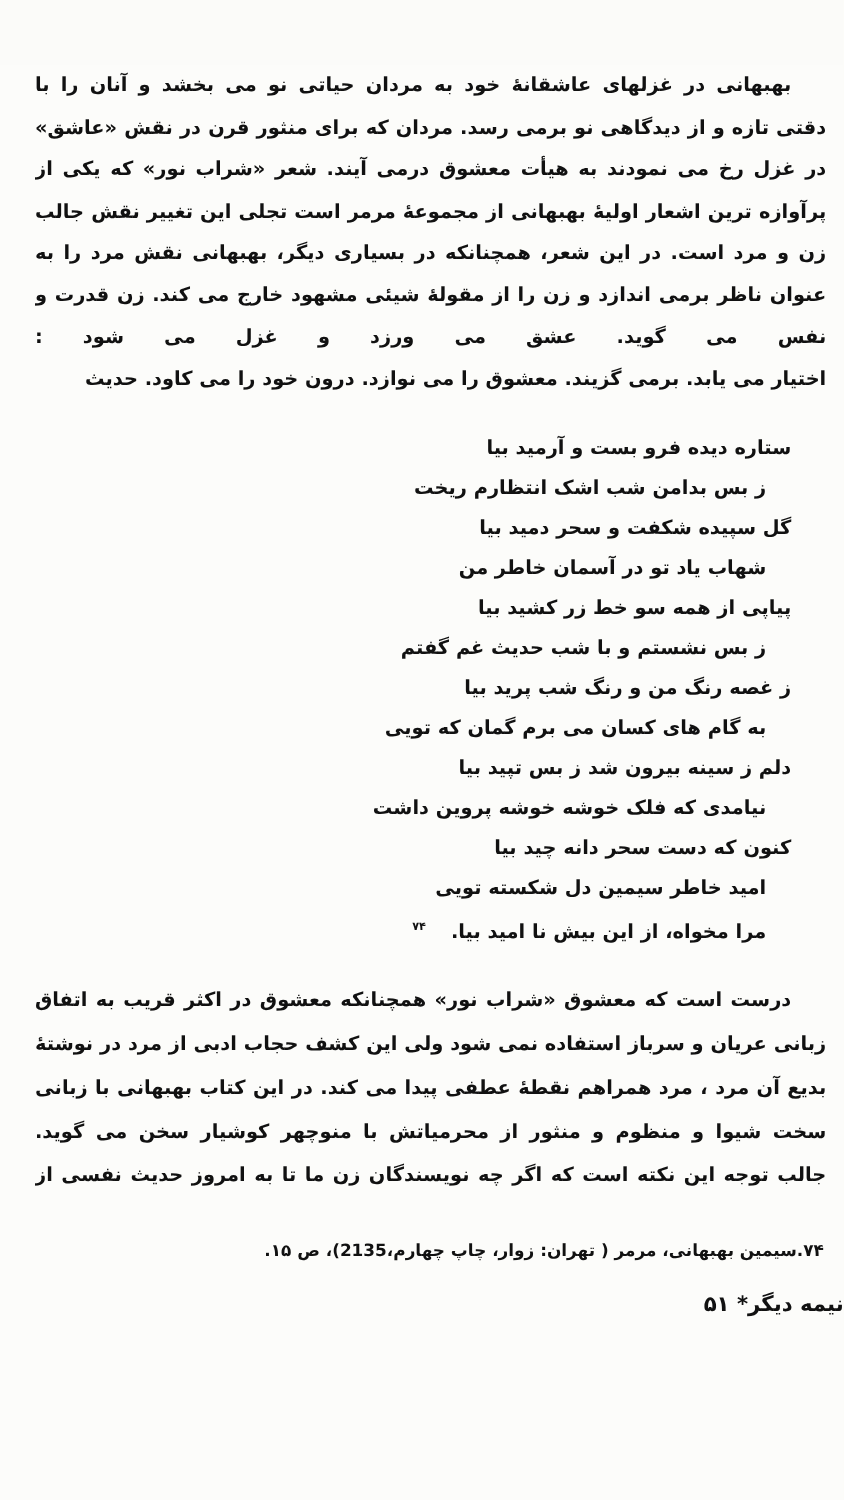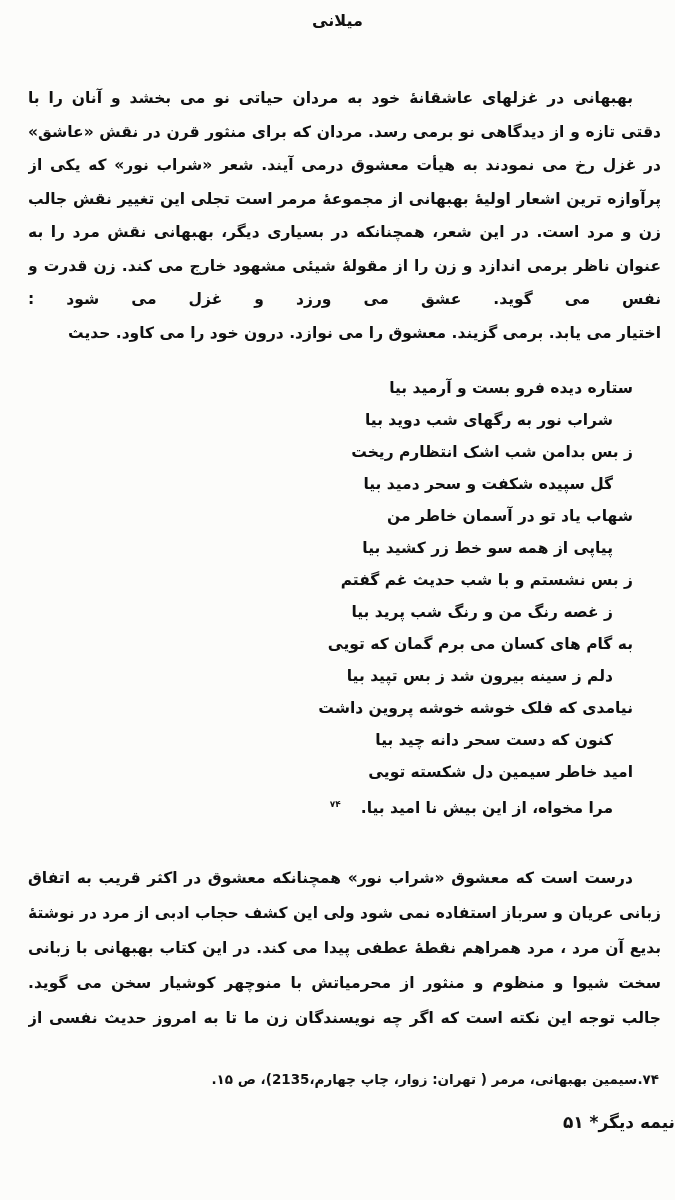--- a/index.html
+++ b/index.html
@@ -39,21 +39,21 @@
     text-align-last: justify;
     overflow: hidden;
   }
   .para .line:first-child {
     text-indent: 28px;
   }
   .para-1 { margin-top: 52px; }
   .para-1 .line:last-child {
     text-align-last: right;
   }
-  .para-2 { margin-top: 37px; }
+  .para-2 { margin-top: 22px; }
   .para-2 .line { line-height: 35px; }
   .poem {
     margin-top: 22px;
     padding-right: 42px;
     padding-left: 20px;
     font-size: 15.5px;
     font-weight: bold;
   }
   .poem .line,
   .poem .poem-last-line {
@@ -85,37 +85,35 @@
     text-align: right;
     font-size: 17px;
     font-weight: bold;
   }
 </style>
 </head>
 <body>
 
 <div class="page">
 
-  <div class="page-title">میلانی</div>
 
   <div class="para para-1">
       <div class="line">بهبهانی در غزلهای عاشقانهٔ خود به مردان حیاتی نو می بخشد و آنان را با</div>
       <div class="line">دقتی تازه و از دیدگاهی نو برمی رسد. مردان که برای منثور قرن در نقش «عاشق»</div>
       <div class="line">در غزل رخ می نمودند به هیأت معشوق درمی آیند. شعر «شراب نور» که یکی از</div>
       <div class="line">پرآوازه ترین اشعار اولیهٔ بهبهانی از مجموعهٔ مرمر است تجلی این تغییر نقش جالب</div>
       <div class="line">زن و مرد است. در این شعر، همچنانکه در بسیاری دیگر، بهبهانی نقش مرد را به</div>
       <div class="line">عنوان ناظر برمی اندازد و زن را از مقولهٔ شیئی مشهود خارج می کند. زن قدرت و</div>
       <div class="line">نفس می گوید. عشق می ورزد و غزل می شود :</div>
       <div class="line">اختیار می یابد. برمی گزیند. معشوق را می نوازد. درون خود را می کاود. حدیث</div>
     </div>
 
   <div class="poem">
     <div>
         <div class="line">ستاره دیده فرو بست و آرمید بیا</div>
-        <div class="line">شراب نور به رگهای شب دوید بیا</div>
         <div class="line">ز بس بدامن شب اشک انتظارم ریخت</div>
         <div class="line">گل سپیده شکفت و سحر دمید بیا</div>
         <div class="line">شهاب یاد تو در آسمان خاطر من</div>
         <div class="line">پیاپی از همه سو خط زر کشید بیا</div>
         <div class="line">ز بس نشستم و با شب حدیث غم گفتم</div>
         <div class="line">ز غصه رنگ من و رنگ شب پرید بیا</div>
         <div class="line">به گام های کسان می برم گمان که تویی</div>
         <div class="line">دلم ز سینه بیرون شد ز بس تپید بیا</div>
         <div class="line">نیامدی که فلک خوشه خوشه پروین داشت</div>
         <div class="line">کنون که دست سحر دانه چید بیا</div>

